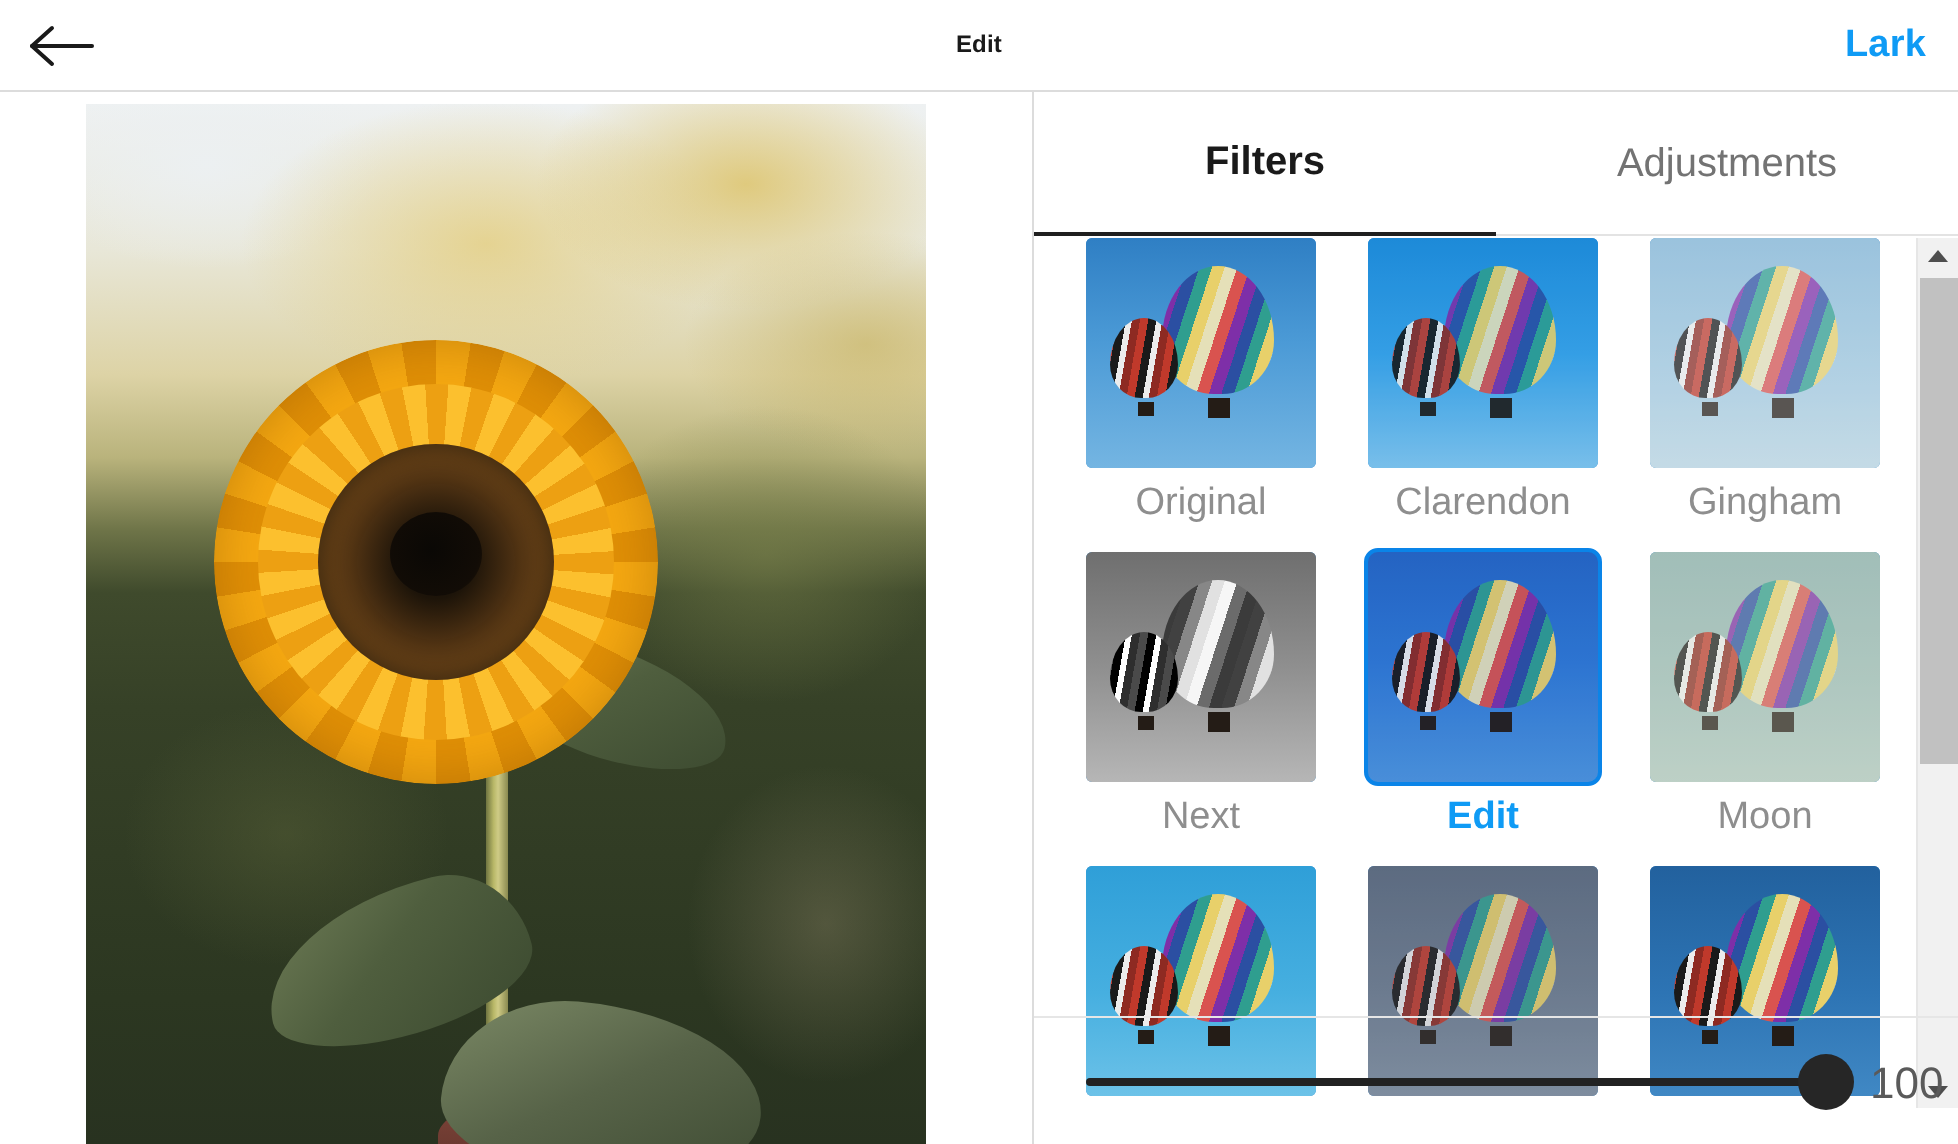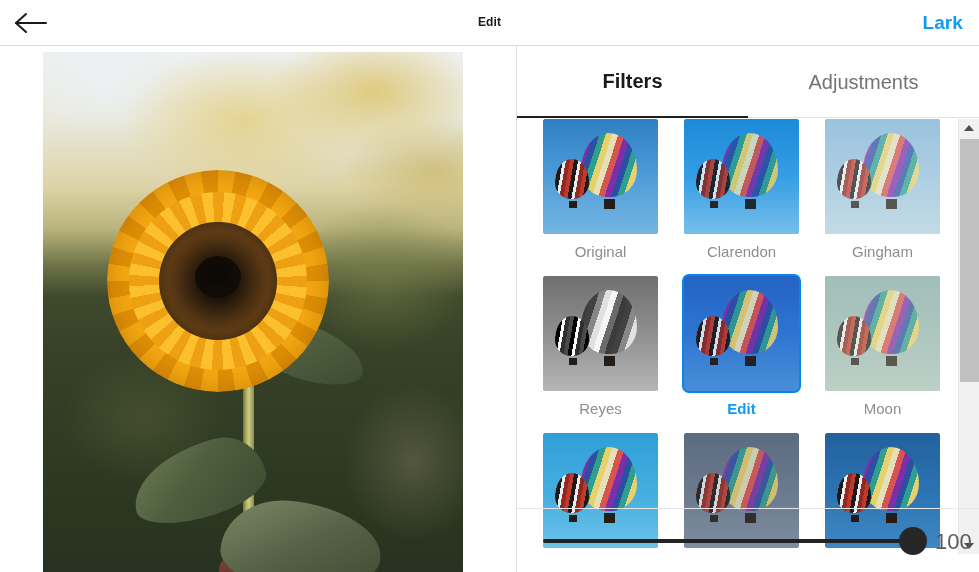--- a/index.html
+++ b/index.html
@@ -350,21 +350,21 @@
   .thumb.f-reyes .t-sky { background: linear-gradient(to bottom, #8aafae 0%, #9dbcb8 55%, #b2c9c2 100%); }
   .thumb.f-reyes .tint { background: rgba(214,224,210,0.30); }
   .thumb.f-juno .t-sky { background: linear-gradient(to bottom, #2f9fd8 0%, #46afe0 55%, #6cc2e8 100%); }
   .thumb.f-slumber .t-sky { background: linear-gradient(to bottom, #58687e 0%, #6c7c90 55%, #8292a4 100%); }
   .thumb.f-slumber .tint { background: rgba(110,120,140,0.20); }
   .thumb.f-crema .t-sky { background: linear-gradient(to bottom, #22619e 0%, #2d74b4 55%, #4088c4 100%); }
 
   .filter-label {
     margin-top: 9px;
     text-align: center;
-    font-size: 15px;
+    font-size: 19px;
     color: #8e8e8e;
     line-height: 18px;
   }
   .filter-cell.selected .filter-label {
     color: #0f9bf5;
     font-weight: bold;
   }
 
   
   .scrollbar {
@@ -532,21 +532,21 @@
         <div class="filter-row">
           <div class="filter-cell">
             <div class="thumb f-moon">
               <div class="t-sky"></div>
               <div class="balloon-big"></div>
                 <div class="basket-big"></div>
               <div class="balloon-small"></div>
                 <div class="basket-small"></div>
               <div class="tint"></div>
             </div>
-            <div class="filter-label">Reyes</div>
+            <div class="filter-label">Next</div>
           </div>
           <div class="filter-cell selected">
             <div class="thumb f-lark">
               <div class="t-sky"></div>
               <div class="balloon-big"></div>
                 <div class="basket-big"></div>
               <div class="balloon-small"></div>
                 <div class="basket-small"></div>
               <div class="tint"></div>
             </div>

